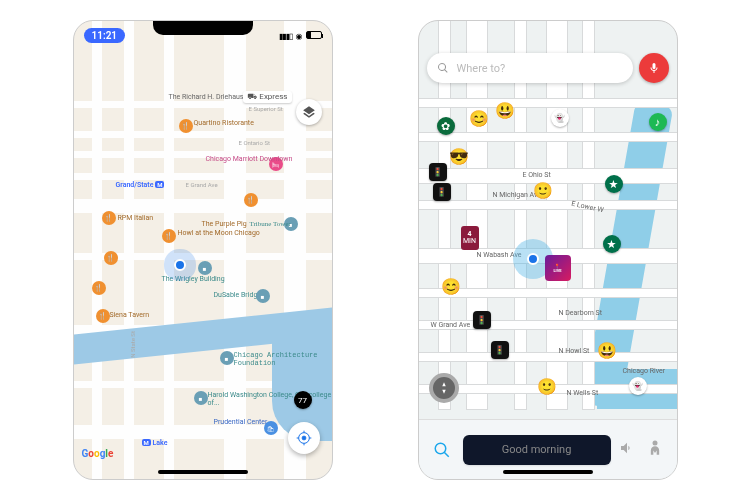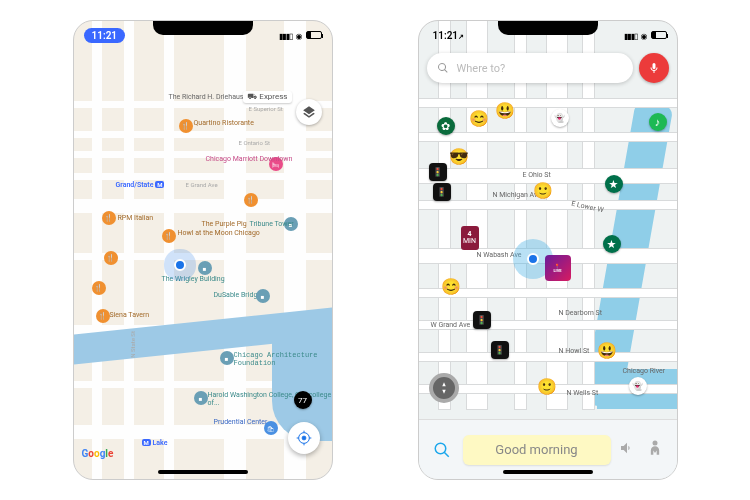--- a/index.html
+++ b/index.html
@@ -184,22 +184,22 @@
   .wz-compass svg{width:14px;height:14px;fill:#fff;}
 
   .wz-bottom{
     position:absolute;bottom:0;left:0;right:0;height:60px;background:#f3f6f8;
     border-top:1px solid #ddd;z-index:20;display:flex;align-items:center;
     padding:0 10px;gap:8px;
   }
   .wz-bottom .find{width:26px;height:26px;display:flex;align-items:center;justify-content:center;}
   .wz-bottom .find svg{width:18px;height:18px;stroke:#1ca7ec;fill:none;stroke-width:2;}
   .wz-bottom .greet{
-    flex:1;background:#fef9c3;height:30px;border-radius:6px;display:flex;
-    align-items:center;justify-content:center;font-size:13px;color:#888;
+    flex:1;background:#0f172a;height:30px;border-radius:6px;display:flex;
+    align-items:center;justify-content:center;font-size:11px;color:#888;
     box-shadow:0 1px 2px rgba(0,0,0,.1);
   }
   .wz-bottom .snd{width:18px;color:#aaa;}
   .wz-bottom .wazer{width:22px;height:28px;color:#aaa;}
   .wz-live{
     position:absolute;width:26px;height:26px;background:linear-gradient(135deg,#6a1b9a,#d81b60);
     border-radius:4px;z-index:12;display:flex;flex-direction:column;align-items:center;justify-content:center;
     color:#fff;font-size:4px;line-height:1;font-weight:bold;
   }
 </style>
@@ -238,21 +238,21 @@
   <div class="transit" style="top:160px;left:42px;"><span>Grand/State</span> <span class="m">M</span></div>
   <div class="street-lbl" style="top:160px;left:112px;">E Grand Ave</div>
   <div class="pin food" style="top:172px;left:170px;"></div>
   <div class="poi-label" style="top:175px;left:128px;color:#a26a2a;margin-top:24px;">The Purple Pig</div>
   <div class="pin food" style="top:190px;left:28px;"></div>
   <div class="poi-label" style="top:193px;left:44px;color:#a26a2a;">RPM Italian</div>
   <div class="pin food" style="top:208px;left:88px;"></div>
   <div class="poi-label" style="top:208px;left:104px;color:#a26a2a;">Howl at
 the Moon Chicago</div>
   <div class="pin office" style="top:196px;left:210px;"></div>
-  <div class="poi-label" style="top:199px;left:176px;color:#3b8a8a;">Tribune Tower</div>
+  <div class="poi-label" style="top:199px;left:176px;color:#3b8a8a;font-family:Liberation Serif, serif;">Tribune Tower</div>
   <div class="pin food" style="top:230px;left:30px;"></div>
   <div class="pin food" style="top:260px;left:18px;"></div>
   <div class="pin office" style="top:240px;left:124px;"></div>
   <div class="poi-label" style="top:254px;left:88px;color:#3b8a8a;">The Wrigley Building</div>
   <div class="poi-label" style="top:270px;left:140px;color:#3b8a8a;">DuSable Bridge</div>
   <div class="pin office" style="top:268px;left:182px;"></div>
   <div class="pin food" style="top:288px;left:22px;"></div>
   <div class="poi-label" style="top:290px;left:36px;color:#a26a2a;">Siena Tavern</div>
   <div class="pin office" style="top:330px;left:146px;"></div>
   <div class="poi-label" style="top:330px;left:160px;color:#3b8a8a;font-family:Liberation Mono, monospace;">Chicago Architecture
@@ -356,31 +356,20 @@
     <b>4</b>
     <span>MIN</span>
   </div>
 
   <div class="wz-user" style="top:218px;left:94px;"></div>
   <div class="wz-live" style="top:234px;left:126px;">
     <span style="font-size:5px;">📍</span>
       <span>LIVE</span>
   </div>
 
-  <div class="statusbar">
-    <span class="time-plain"><span>11:21</span><span style="font-size:7px;">↗</span></span>
-    <div class="notch"></div>
-    <div class="status-right">
-      <span class="sig"></span>
-      <span class="wifi"></span>
-      <span class="batt">
-          <i></i>
-        </span>
-    </div>
-  </div>
 
   <div class="wz-search">
     <svg viewBox="0 0 24 24">
         <path d="M10 2a8 8 0 016.3 13l5 5-1.4 1.4-5-5A8 8 0 1110 2zm0 2a6 6 0 100 12 6 6 0 000-12z"></path>
       </svg>
     <span>Where to?</span>
   </div>
   <div class="wz-mic">
     <svg viewBox="0 0 24 24">
         <path d="M12 14a3 3 0 003-3V5a3 3 0 00-6 0v6a3 3 0 003 3zm5-3a5 5 0 01-10 0H5a7 7 0 006 6.9V22h2v-4.1A7 7 0 0019 11z"></path>

